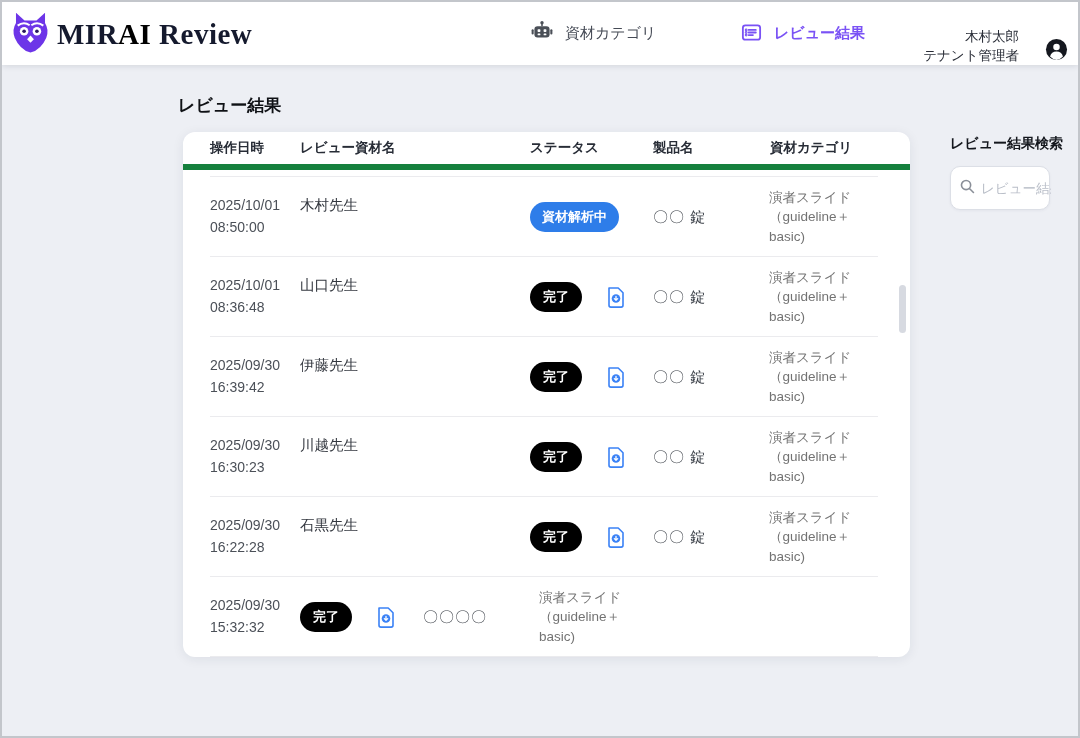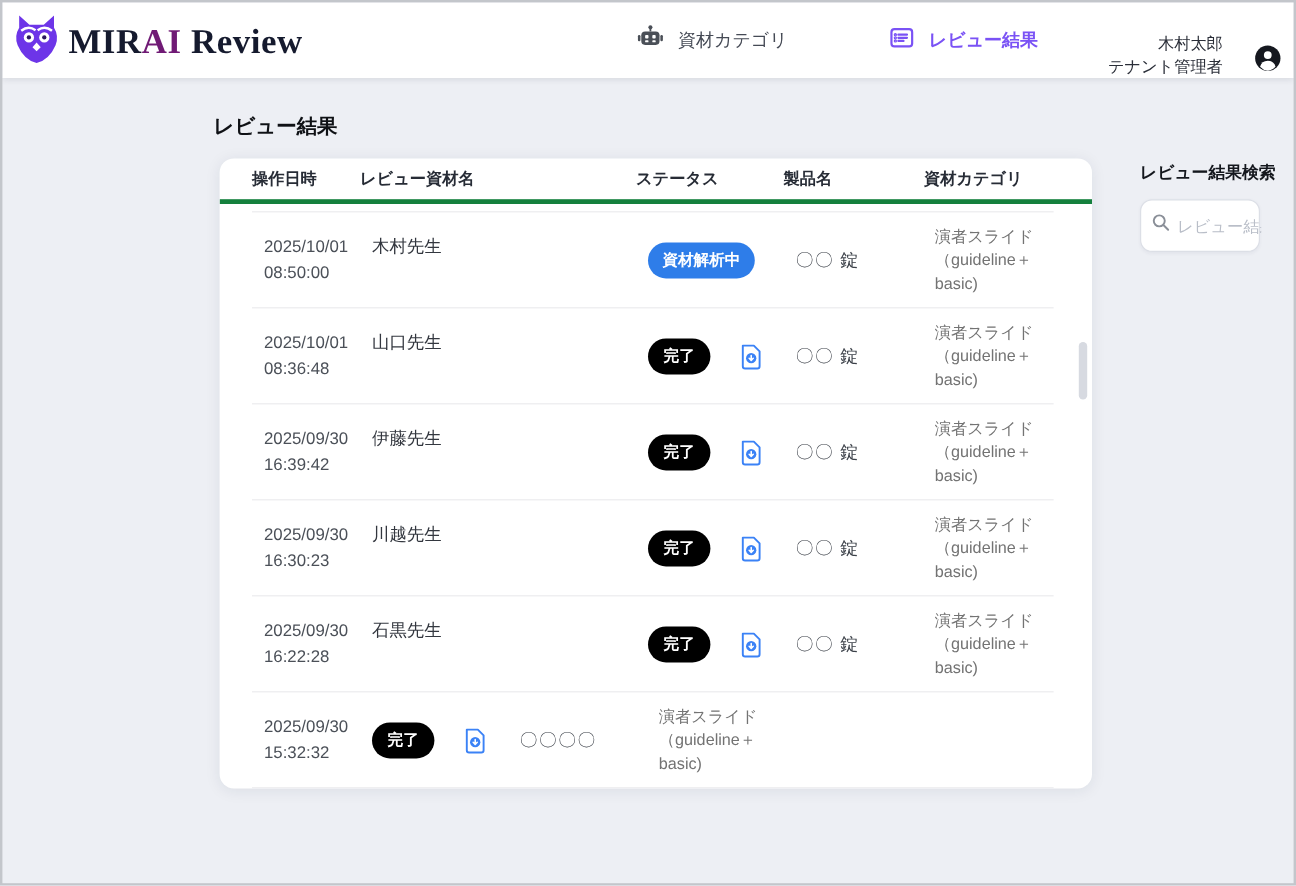--- a/index.html
+++ b/index.html
@@ -6,43 +6,43 @@
   body { font-family:"Liberation Sans","DejaVu Sans",sans-serif; background:#d9dbe0; }
   .screen { position:relative; width:1080px; height:738px; background:#edeff4;
             border:2px solid #c3c6cb; overflow:hidden; }
 
   
   .topbar { position:absolute; left:0; top:0; width:100%; height:63px; background:#fff;
             box-shadow:0 1px 6px rgba(20,25,40,.12); z-index:5; }
   .brand { position:absolute; left:8px; top:9px; display:flex; align-items:center; gap:6px; }
   .brand-text { font-family:"Liberation Serif","DejaVu Serif",serif; font-weight:700;
                 font-size:29px; color:#151a2e; letter-spacing:.5px; }
-  .brand-text .accent { color:#701a75; }
+  .brand-text .accent { color:#000000; }
   .nav-item { position:absolute; top:0; height:63px; display:flex; align-items:center; gap:11px;
               font-size:15px; color:#454a55; cursor:pointer; }
   .nav-item.active { color:#7a52f5; font-weight:700; }
   .nav-materials { left:528px; }
   .nav-results { left:738px; }
   .user-block { position:absolute; right:10px; top:0; height:63px; display:flex; align-items:flex-end; gap:26px; }
   .user-lines { text-align:right; font-size:13.5px; color:#2a2e38; line-height:19px; }
 
   
   .page-title { position:absolute; left:176px; top:92px; font-size:17px; font-weight:700; color:#0f1115; }
 
   .card { position:absolute; left:181px; top:130px; width:727px; height:525px; background:#fff;
           border-radius:12px; box-shadow:0 2px 12px rgba(30,40,70,.08); overflow:hidden; }
-  .thead { display:flex; height:38px; align-items:center; border-bottom:4px solid #15803d;
+  .thead { display:flex; height:38px; align-items:center; border-bottom:6px solid #15803d;
            font-size:13.5px; font-weight:700; color:#272c36; padding-left:27px; }
   .col-date { width:90px; } .col-name { width:230px; } .col-status { width:76px; } .col-product { width:116px; } .col-cat { width:120px; }
   .thead .col-status { width:123px; } .thead .col-product { width:117px; }
   .rows { position:relative; }
   .partial-row { height:7px; position:relative; }
   .partial-row::after, .row::after { content:''; position:absolute; left:27px; right:32px;
            bottom:0; height:1px; background:#ebebee; }
-  .row { position:relative; display:flex; height:80px; align-items:center; padding-left:37px; }
+  .row { position:relative; display:flex; height:80px; align-items:center; padding-left:27px; }
   .cell-date { width:90px; font-size:14px; color:#4b5058; line-height:22px; align-self:stretch; padding-top:17px; }
   .cell-date span { display:block; }
   .cell-name { width:230px; font-size:14.5px; color:#33373f; align-self:stretch; padding-top:19px; }
   .cell-status { width:76px; }
   .badge { display:inline-block; font-size:13px; font-weight:700; color:#fff;
            padding:6px 12px; border-radius:16px; white-space:nowrap; }
   .badge.processing { background:#2e7de9; }
   .badge.done { background:#000000; padding:6px 13px; }
   .cell-dl { width:47px; display:flex; align-items:center; }
   .cell-dl.empty svg { visibility:hidden; }

